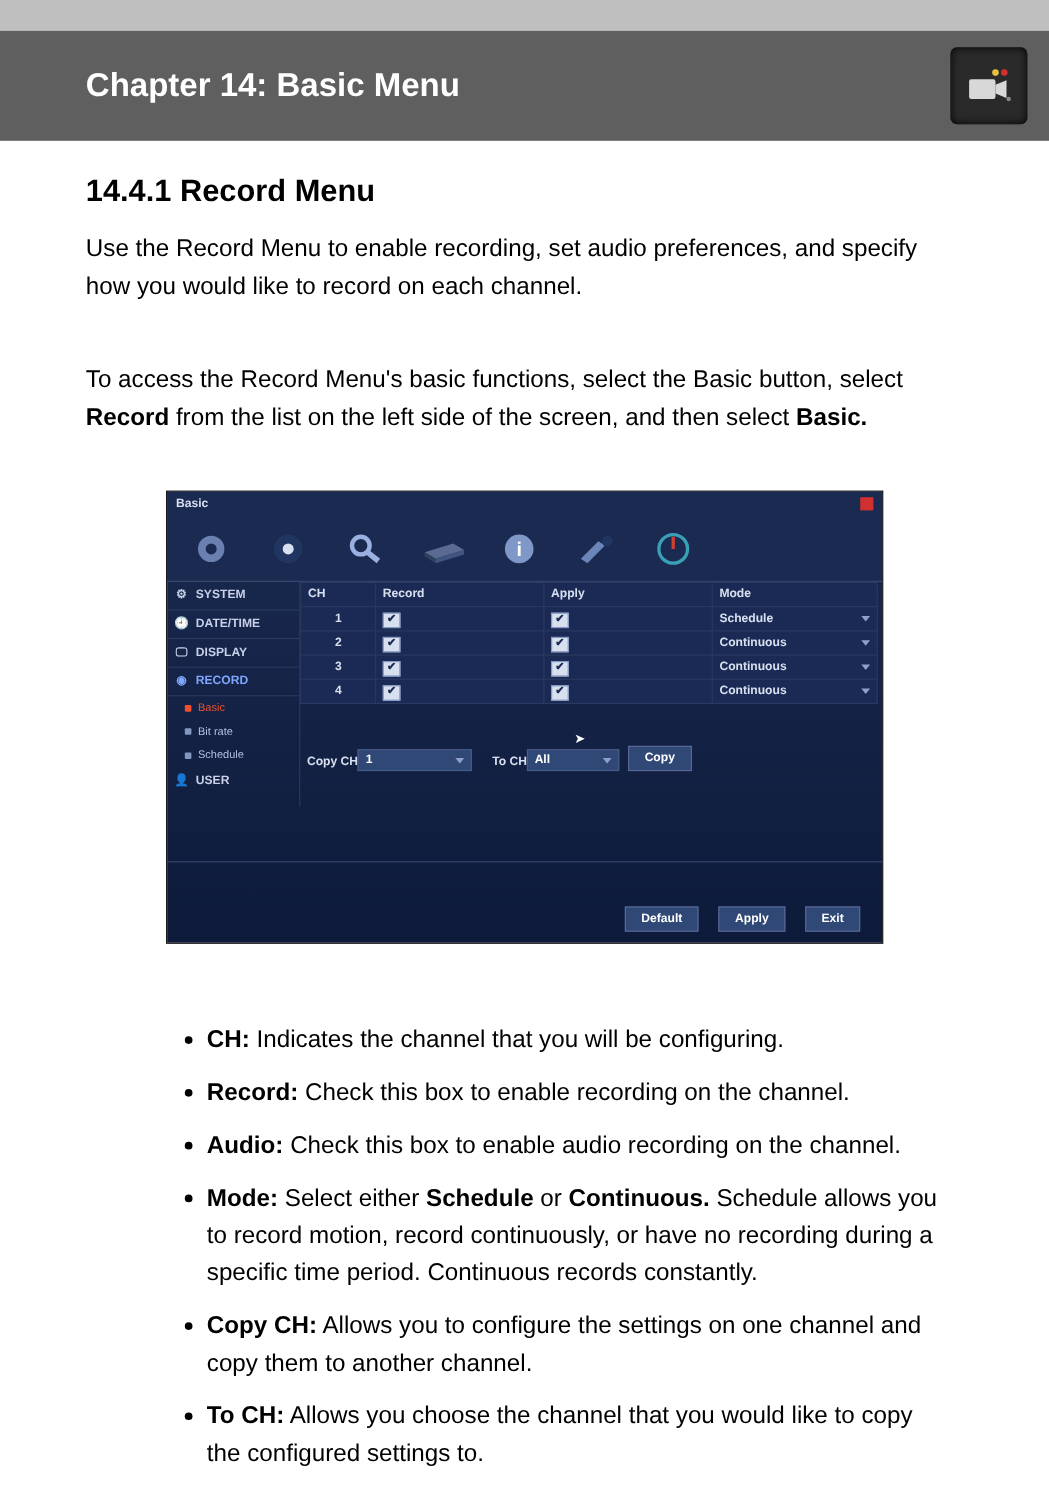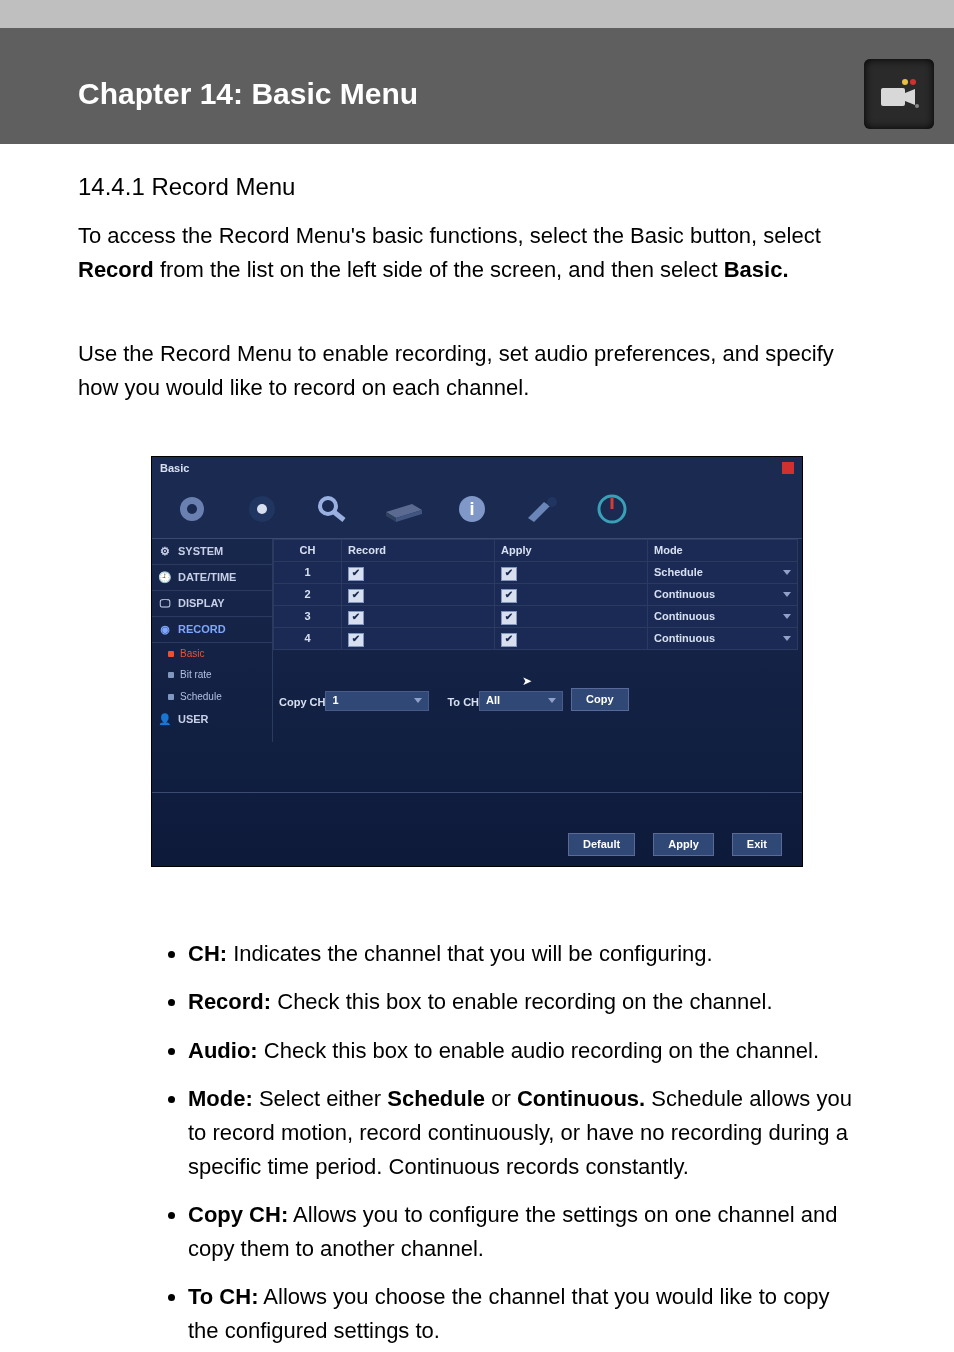--- a/index.html
+++ b/index.html
@@ -15,21 +15,21 @@
   .top-grey {
     height: 28px;
     background: #bfbfbf;
   }
   .header-bar {
     background: #5f5f5f;
     height: 100px;
     display: flex;
     align-items: center;
     justify-content: space-between;
-    padding: 16px 20px 0 78px;
+    padding: 0 20px 0 78px;
   }
   .header-title {
     font-size: 30px;
     font-weight: bold;
     color: #fff;
   }
   .header-icon-box {
     width: 70px;
     height: 70px;
     background: #2a2a2a;
@@ -39,22 +39,22 @@
     justify-content: center;
     box-shadow: inset 0 0 8px #000;
   }
   .header-icon-box svg { display:block; }
   .content {
     padding: 24px 78px 0 78px;
     font-size: 22px;
     line-height: 1.55;
   }
   .sub-h {
-    font-weight: normal;
-    font-size: 24px;
+    font-weight: bold;
+    font-size: 28px;
     margin-bottom: 14px;
   }
   .para {
     margin-bottom: 50px;
   }
   .para b { font-weight: bold; }
   .screenshot-wrap {
     display: flex;
     justify-content: center;
     margin-bottom: 70px;
@@ -206,25 +206,25 @@
         <rect x="4" y="12" width="24" height="18" rx="2" fill="#d8d8d8"></rect>
         <polygon points="28,17 38,13 38,29 28,25" fill="#d8d8d8"></polygon>
         <circle cx="40" cy="30" r="2" fill="#888"></circle>
       </svg>
     </div>
   </div>
 
   <div class="content">
     <div class="sub-h">14.4.1 Record Menu</div>
 
+    <div class="para">Use the Record Menu to enable recording, set audio preferences, and specify how you would like to record on each channel.</div>
+
     <div class="para">
       <span>To access the Record Menu's basic functions, select the Basic button, select </span><b>Record</b><span> from the list on the left side of the screen, and then select </span><b>Basic.</b>
     </div>
-
-    <div class="para">Use the Record Menu to enable recording, set audio preferences, and specify how you would like to record on each channel.</div>
 
     <div class="screenshot-wrap">
       <div class="dvr">
         <div class="dvr-title">
           <span>Basic</span>
           <span class="dvr-close"></span>
         </div>
 
         <div class="dvr-tabs">
           <div class="dvr-tab-icon">
@@ -305,21 +305,21 @@
             <div class="side-item" style="border-bottom:none;">
               <span class="side-icon">👤</span>
               <span>USER</span>
             </div>
           </div>
 
           <div class="dvr-main">
             <table class="chtable">
               <tbody>
                   <tr>
-                <th style="width:55px;text-align:center;margin-top:48px;">CH</th>
+                <th style="width:55px;text-align:left;margin-top:48px;">CH</th>
                 <th style="width:140px;">Record</th>
                 <th style="width:140px;">Apply</th>
                 <th>Mode</th>
               </tr>
               <tr>
                 <td class="center">1</td>
                 <td><span class="chk">✔</span></td>
                 <td><span class="chk">✔</span></td>
                 <td>
                       <div class="mode-cell">

